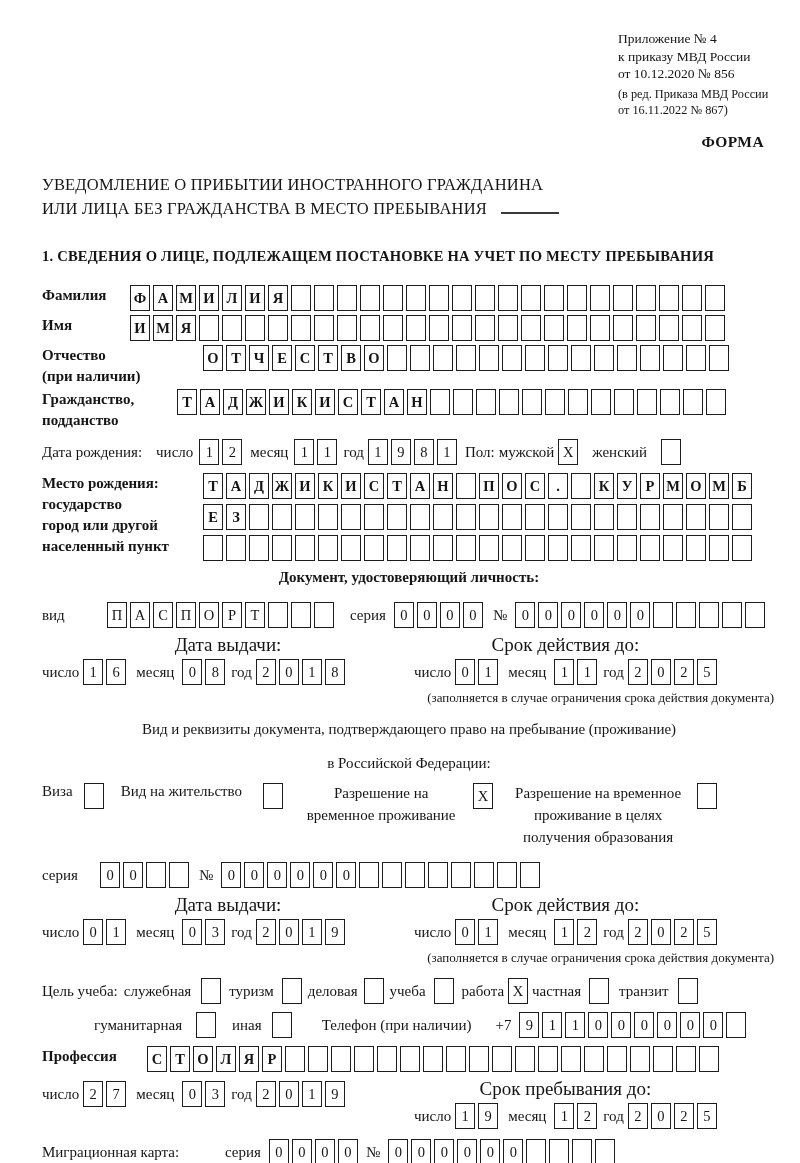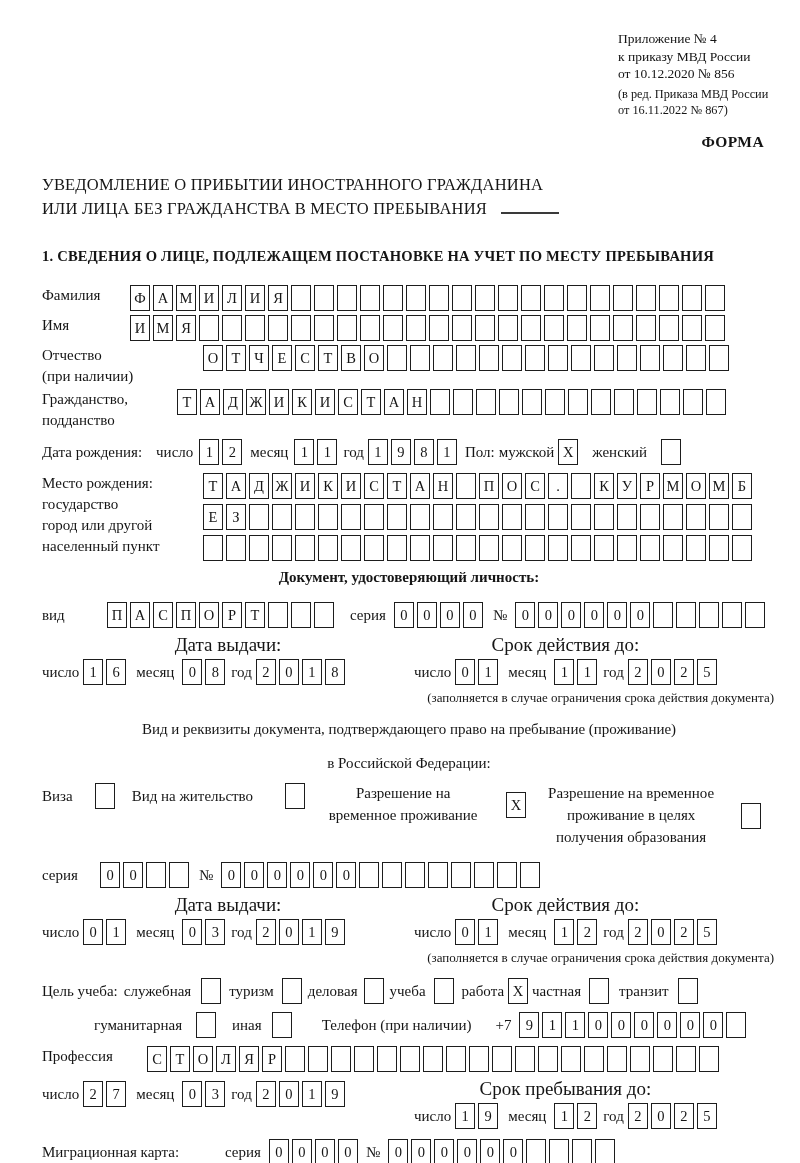--- a/index.html
+++ b/index.html
@@ -15,21 +15,21 @@
   .title{font-weight:normal;font-size:16.5px;margin-top:22px;line-height:1.5;letter-spacing:.2px;}
   .uline{display:inline-block;width:58px;border-bottom:2.2px solid #3a3a3a;margin-left:14px;}
   .sec{font-weight:bold;font-size:14.6px;margin-top:26px;letter-spacing:.2px;}
 
   
   .cells{display:inline-flex;gap:3px;flex:0 0 auto;}
   .cell{flex:0 0 auto;width:18px;height:24px;border:1.7px solid #1d1d1d;background:#fff;
         display:inline-flex;align-items:center;justify-content:center;
         font-size:14.5px;line-height:1;}
 
-  .frow{display:flex;align-items:flex-start;}
+  .frow{display:flex;align-items:flex-start;font-weight:bold;}
   .irow{display:flex;align-items:center;font-size:15px;}
   .lbl{font-size:15px;line-height:1.4;flex:0 0 auto;}
   .w88{width:88px}.w105{width:105px}.w135{width:135px}.w161{width:161px}.w130{width:130px}.w183{width:183px}
   .rowstack{display:flex;flex-direction:column;gap:5px;}
 
   .mt2{margin-top:2px}.mt4{margin-top:4px}.mt6{margin-top:16px}.mt8{margin-top:8px}
   .mt10{margin-top:10px}.mt12{margin-top:12px}.mt14{margin-top:14px}.mt20{margin-top:20px}
   .g4{margin-left:4px}.g6{margin-left:6px}.g8{margin-left:8px}.g10{margin-left:10px}
   .g14{margin-left:14px}.g16{margin-left:16px}.g24{margin-left:24px}.g30{margin-left:30px}
 
@@ -37,21 +37,21 @@
 
   .datepair{display:flex;margin-top:6px;}
   .dgroup{flex:0 0 auto;}
   .dgl{width:372px;}
   .dhead{text-align:center;font-size:19px;}
   .dline{display:flex;align-items:center;font-size:15px;margin-top:3px;}
   .note{text-align:right;font-size:13px;margin-top:5px;padding-right:2px;}
 
   .intro{font-size:15px;margin-top:14px;line-height:1.3;text-align:center;}
   .optrow{display:flex;align-items:flex-start;margin-top:10px;gap:17px;font-size:15px;}
-  .opt{display:flex;align-items:center;gap:22px;}
+  .opt{display:flex;align-items:flex-start;gap:11px;}
   .optlbl{text-align:center;line-height:1.45;}
   .ow158{width:162px}.ow176{width:176px}
 </style>
 </head>
 <body>
 
 <div class="page">
 
   <div class="appendix">
     <div>Приложение № 4</div>

